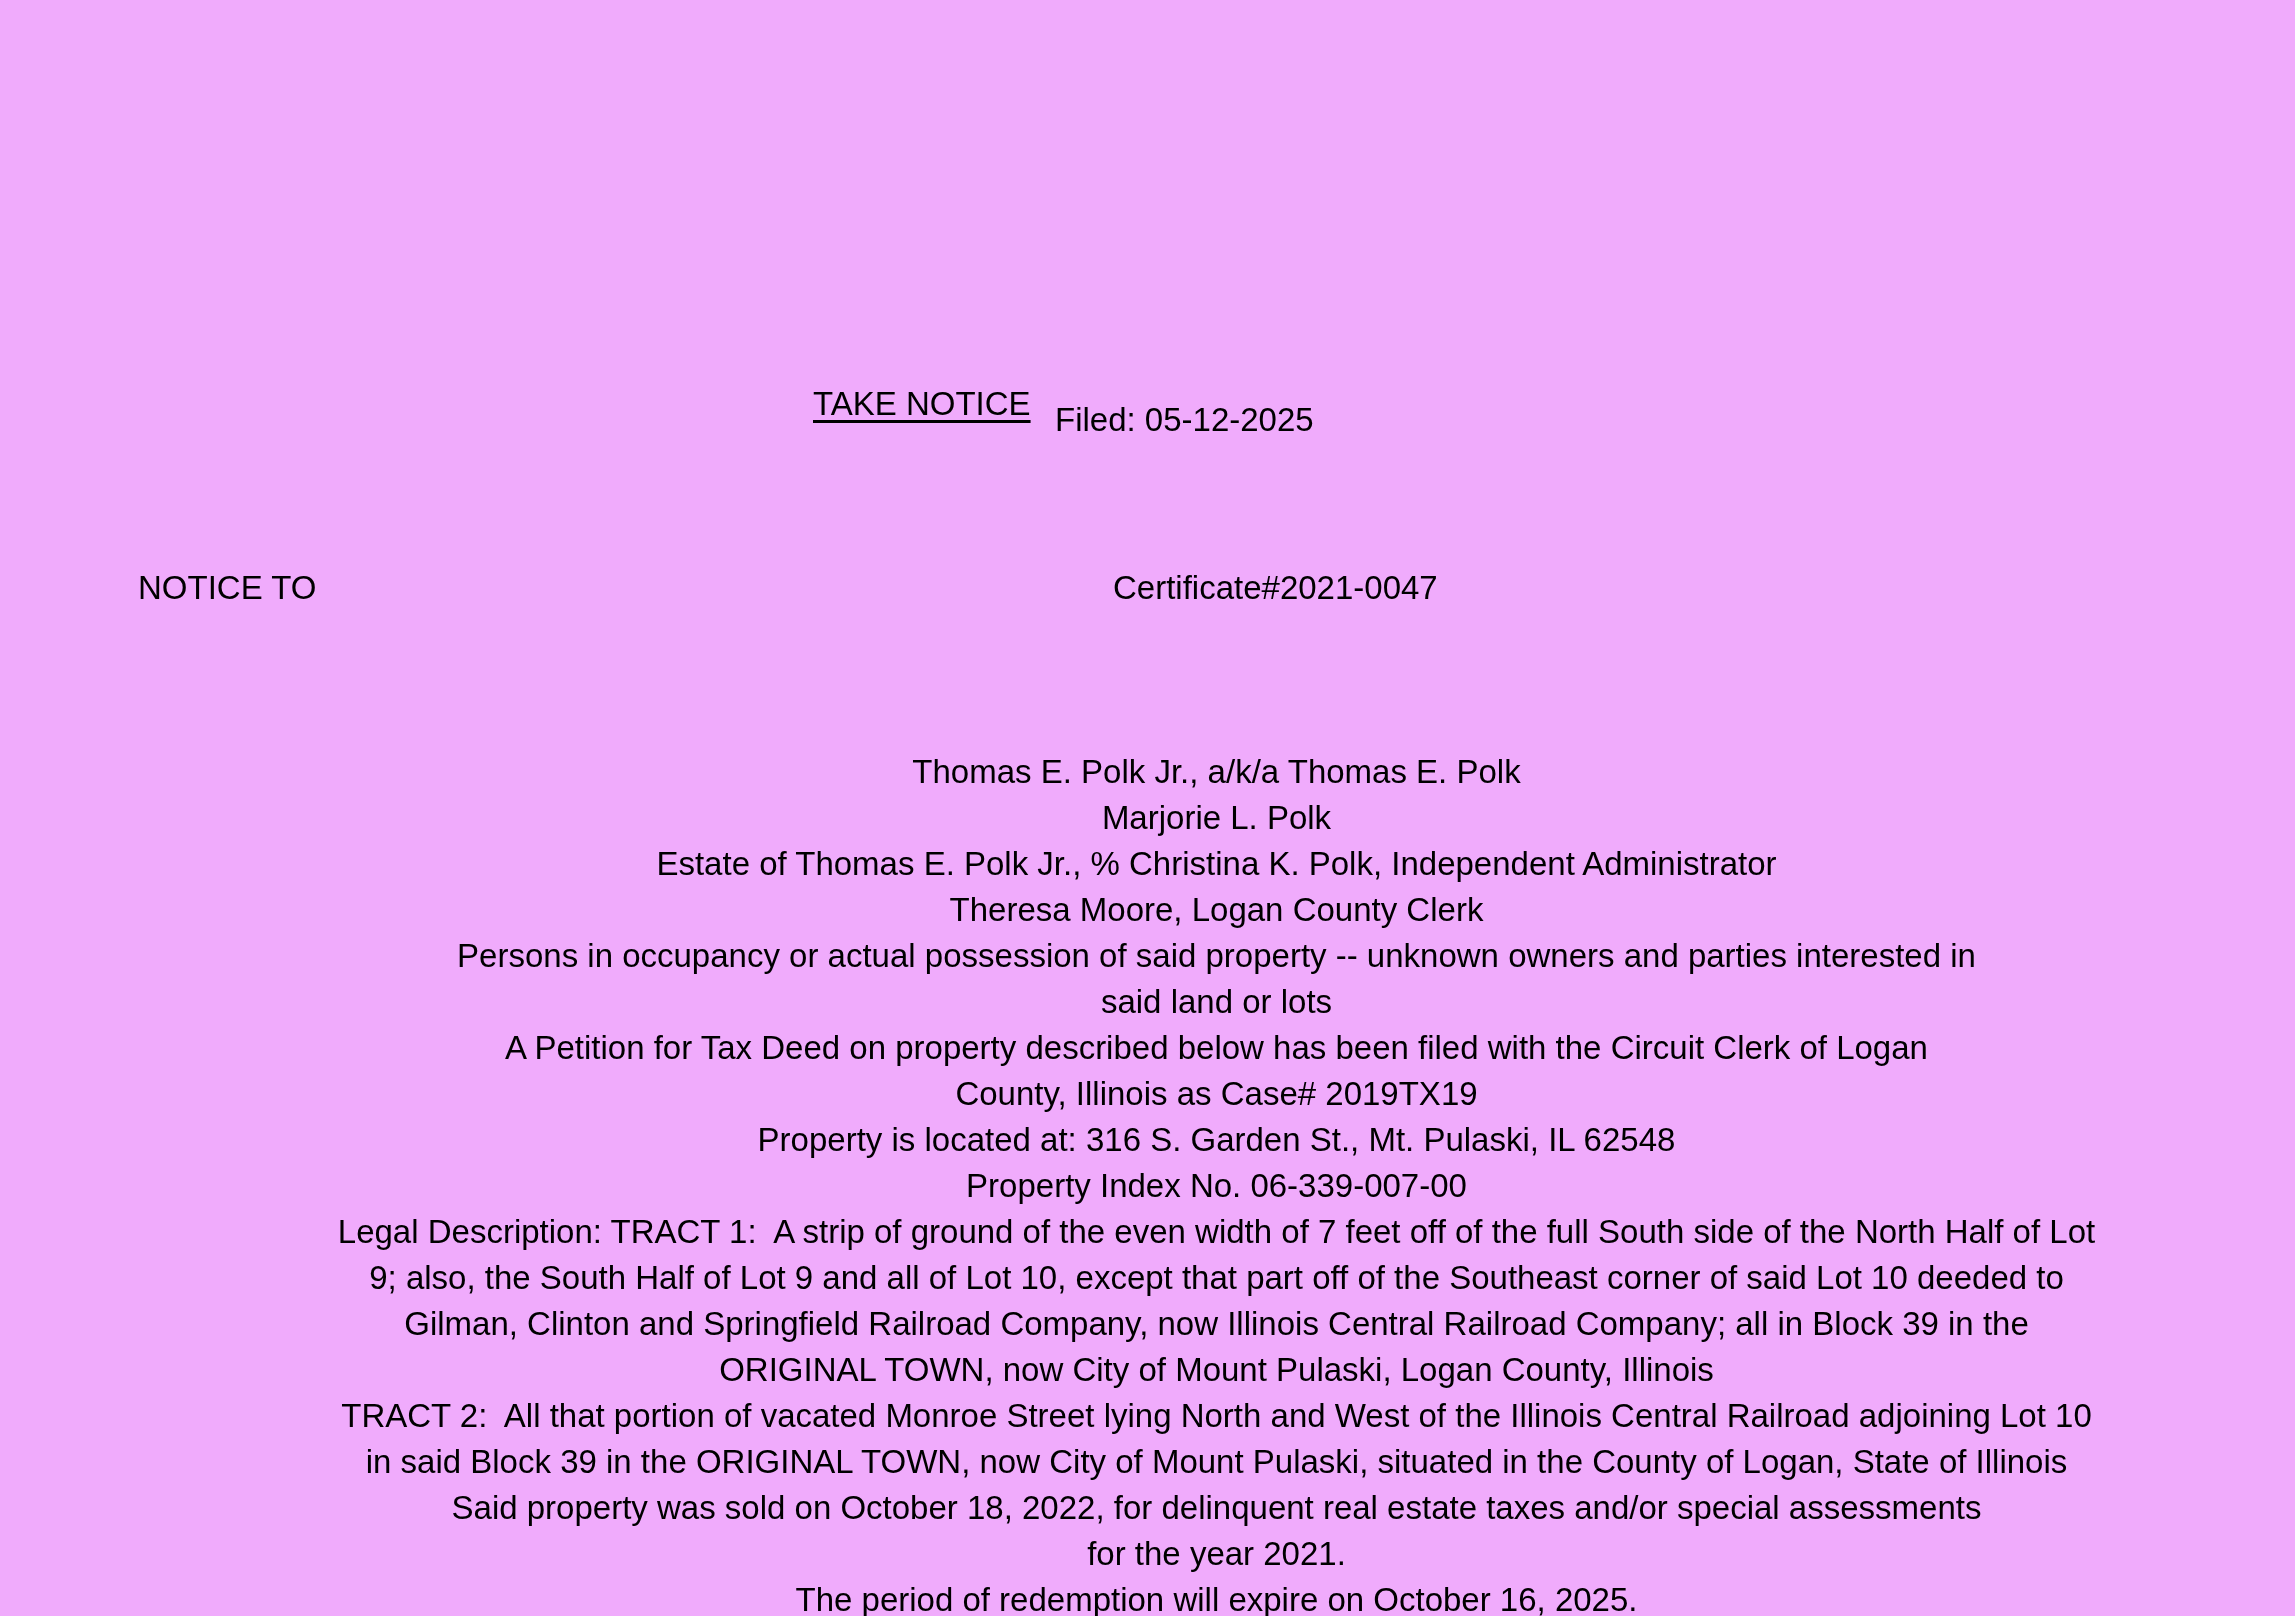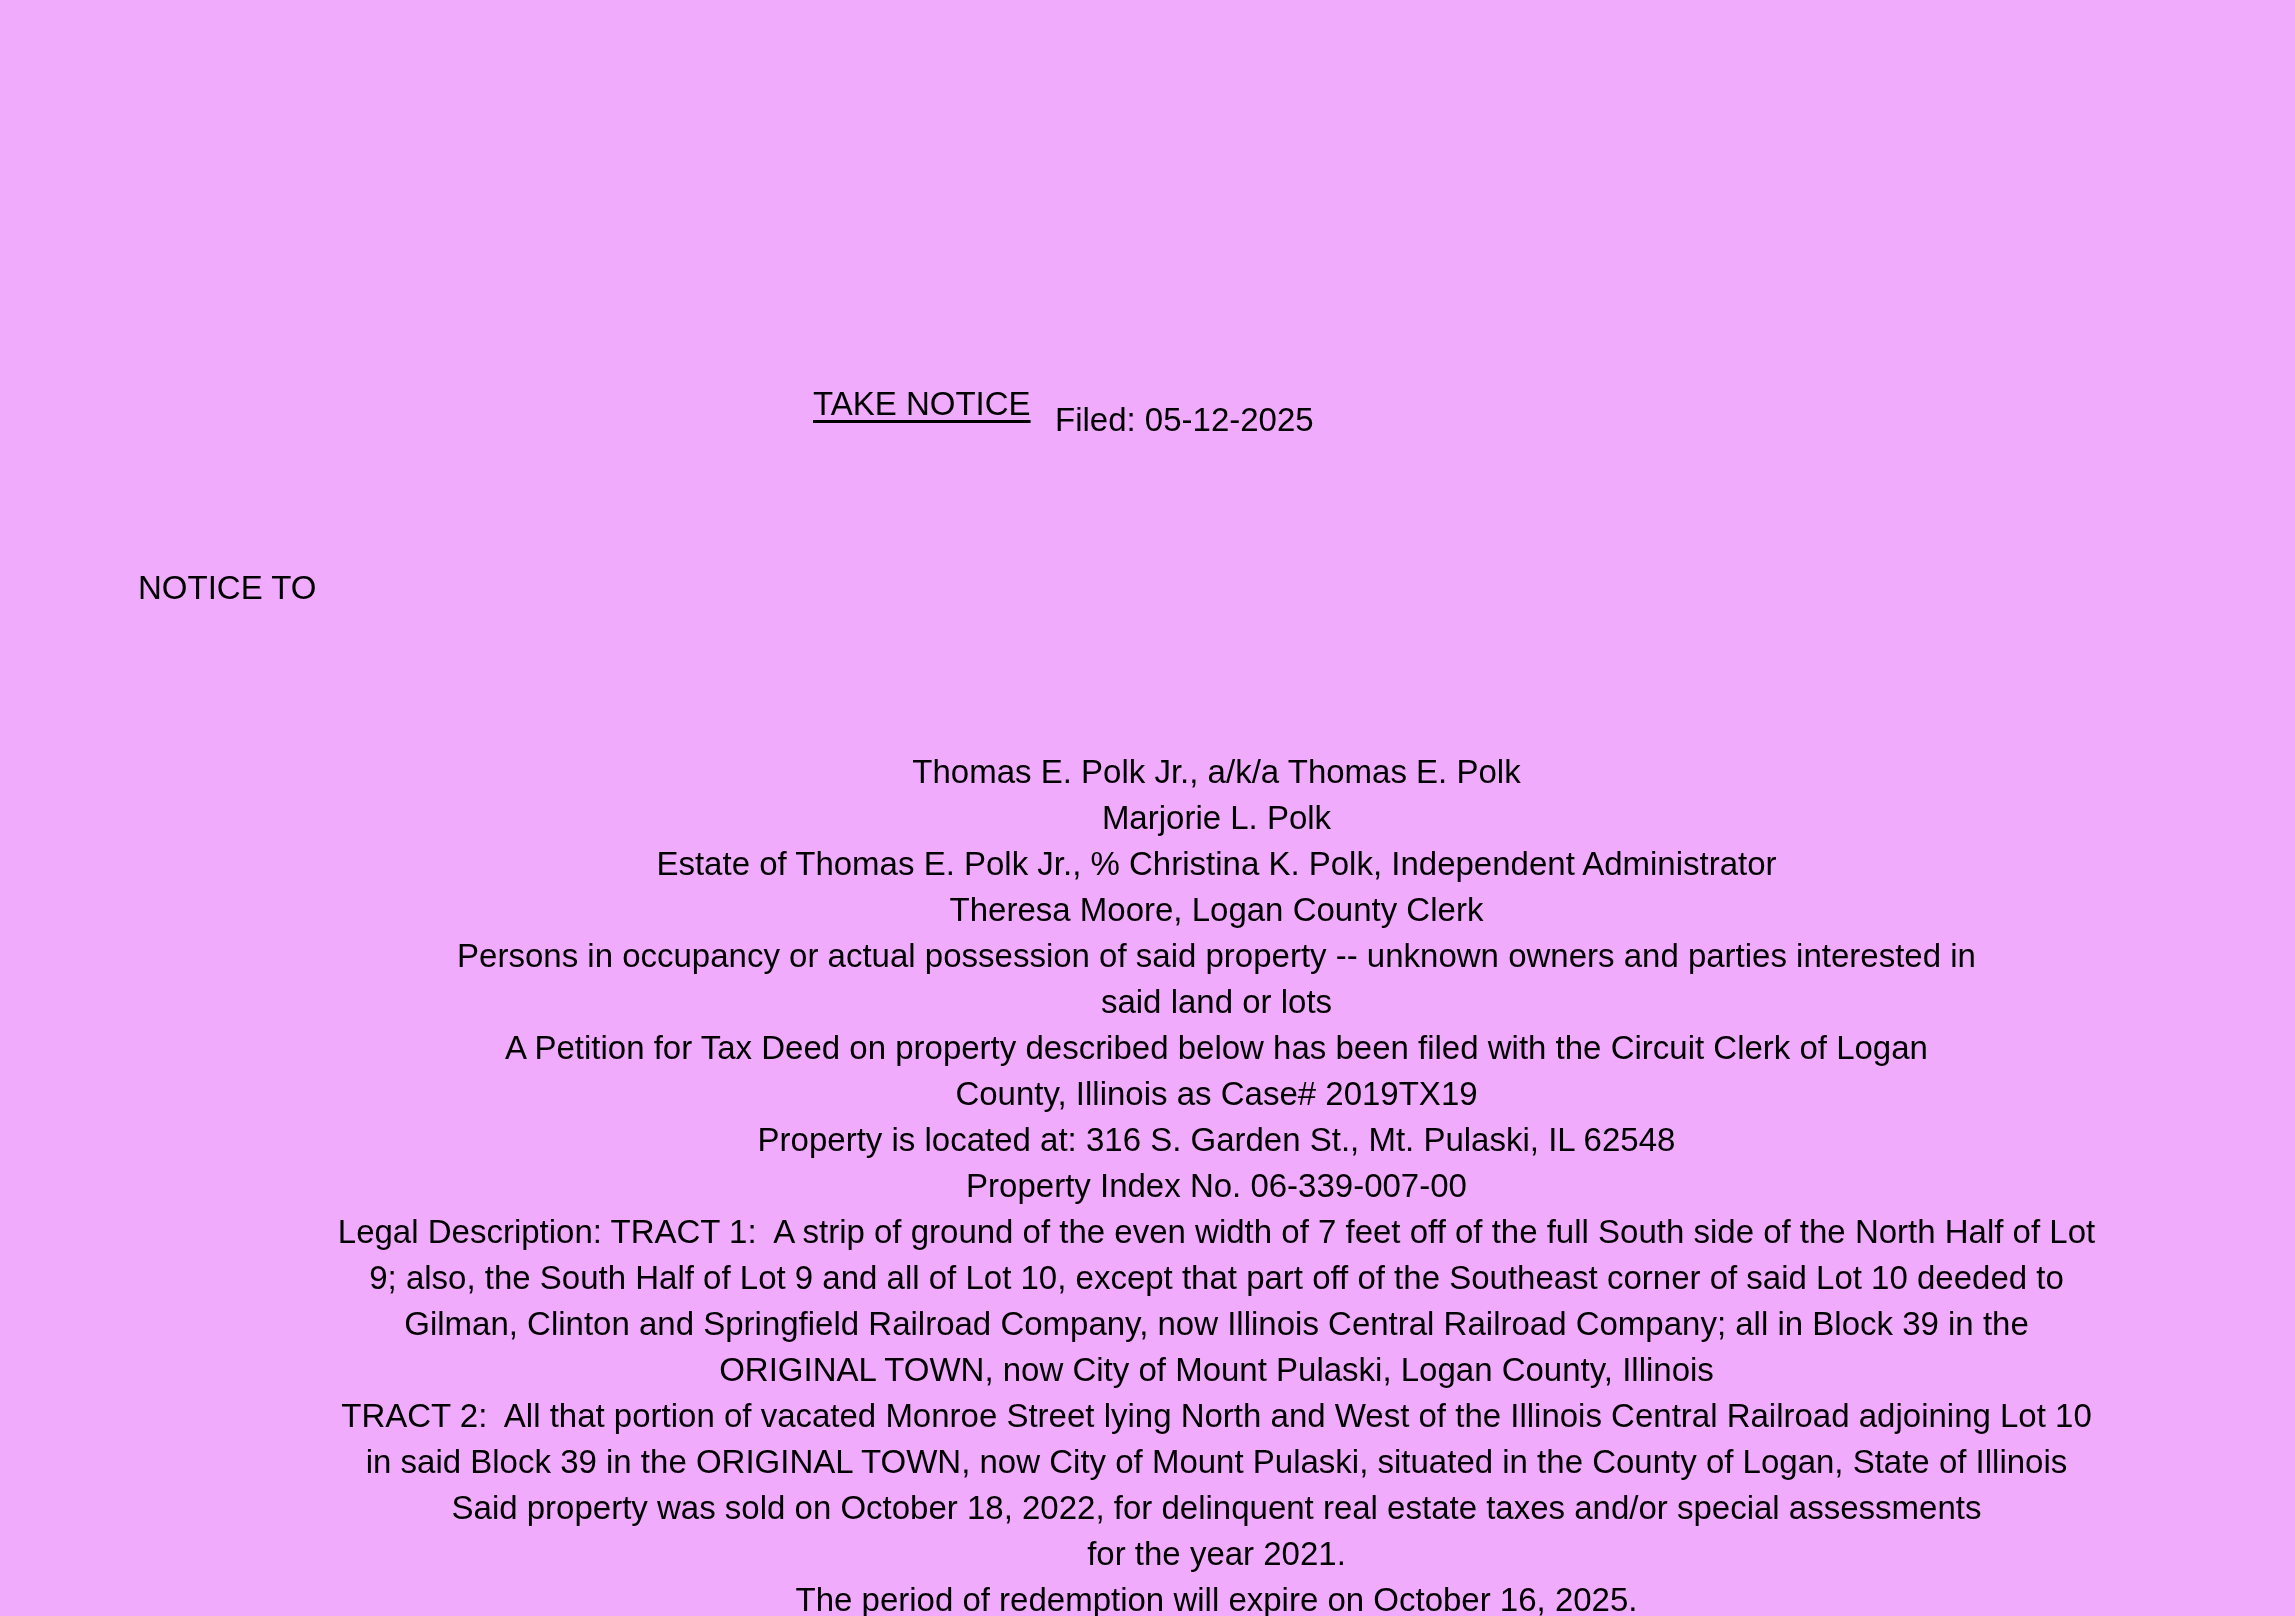--- a/index.html
+++ b/index.html
@@ -74,19 +74,20 @@
 <div class="page">
   <div class="content">
 
     <div class="header-row">
       <span class="doc-title">TAKE NOTICE</span>
       <span class="filed">Filed: 05-12-2025</span>
     </div>
 
     <div class="header-row">
       <span class="notices-to">NOTICE TO</span>
+      <span class="certificate">Certificate#2021-0047</span>
     </div>
 
     <div><div class="line"><span class="seg">Thomas E. Polk Jr., a/k/a Thomas E. Polk</span></div><div class="line"><span class="seg">Marjorie L. Polk</span></div><div class="line"><span class="seg">Estate of Thomas E. Polk Jr., % Christina K. Polk, Independent Administrator</span></div><div class="line"><span class="seg">Theresa Moore, Logan County Clerk</span></div><div class="line"><span class="seg">Persons in occupancy or actual possession of said property -- unknown owners and parties interested in</span></div><div class="line"><span class="seg">said land or lots</span></div><div class="line"><span class="seg">A Petition for Tax Deed on property described below has been filed with the Circuit Clerk of Logan</span></div><div class="line"><span class="seg">County, Illinois as Case# 2019TX19</span></div><div class="line"><span class="seg">Property is located at: 316 S. Garden St., Mt. Pulaski, IL 62548</span></div><div class="line"><span class="seg">Property Index No. 06-339-007-00</span></div><div class="line"><span class="seg">Legal Description: TRACT 1:  A strip of ground of the even width of 7 feet off of the full South side of the North Half of Lot</span></div><div class="line"><span class="seg">9; also, the South Half of Lot 9 and all of Lot 10, except that part off of the Southeast corner of said Lot 10 deeded to</span></div><div class="line"><span class="seg">Gilman, Clinton and Springfield Railroad Company, now Illinois Central Railroad Company; all in Block 39 in the</span></div><div class="line"><span class="seg">ORIGINAL TOWN, now City of Mount Pulaski, Logan County, Illinois</span></div><div class="line"><span class="seg">TRACT 2:  All that portion of vacated Monroe Street lying North and West of the Illinois Central Railroad adjoining Lot 10</span></div><div class="line"><span class="seg">in said Block 39 in the ORIGINAL TOWN, now City of Mount Pulaski, situated in the County of Logan, State of Illinois</span></div><div class="line"><span class="seg">Said property was sold on October 18, 2022, for delinquent real estate taxes and/or special assessments</span></div><div class="line"><span class="seg">for the year 2021.</span></div><div class="line"><span class="seg">The period of redemption will expire on </span><span class="seg underline">October 16, 2025</span><span class="seg">.</span></div></div>
 
   </div>
 </div>
 
 
 </body></html>

